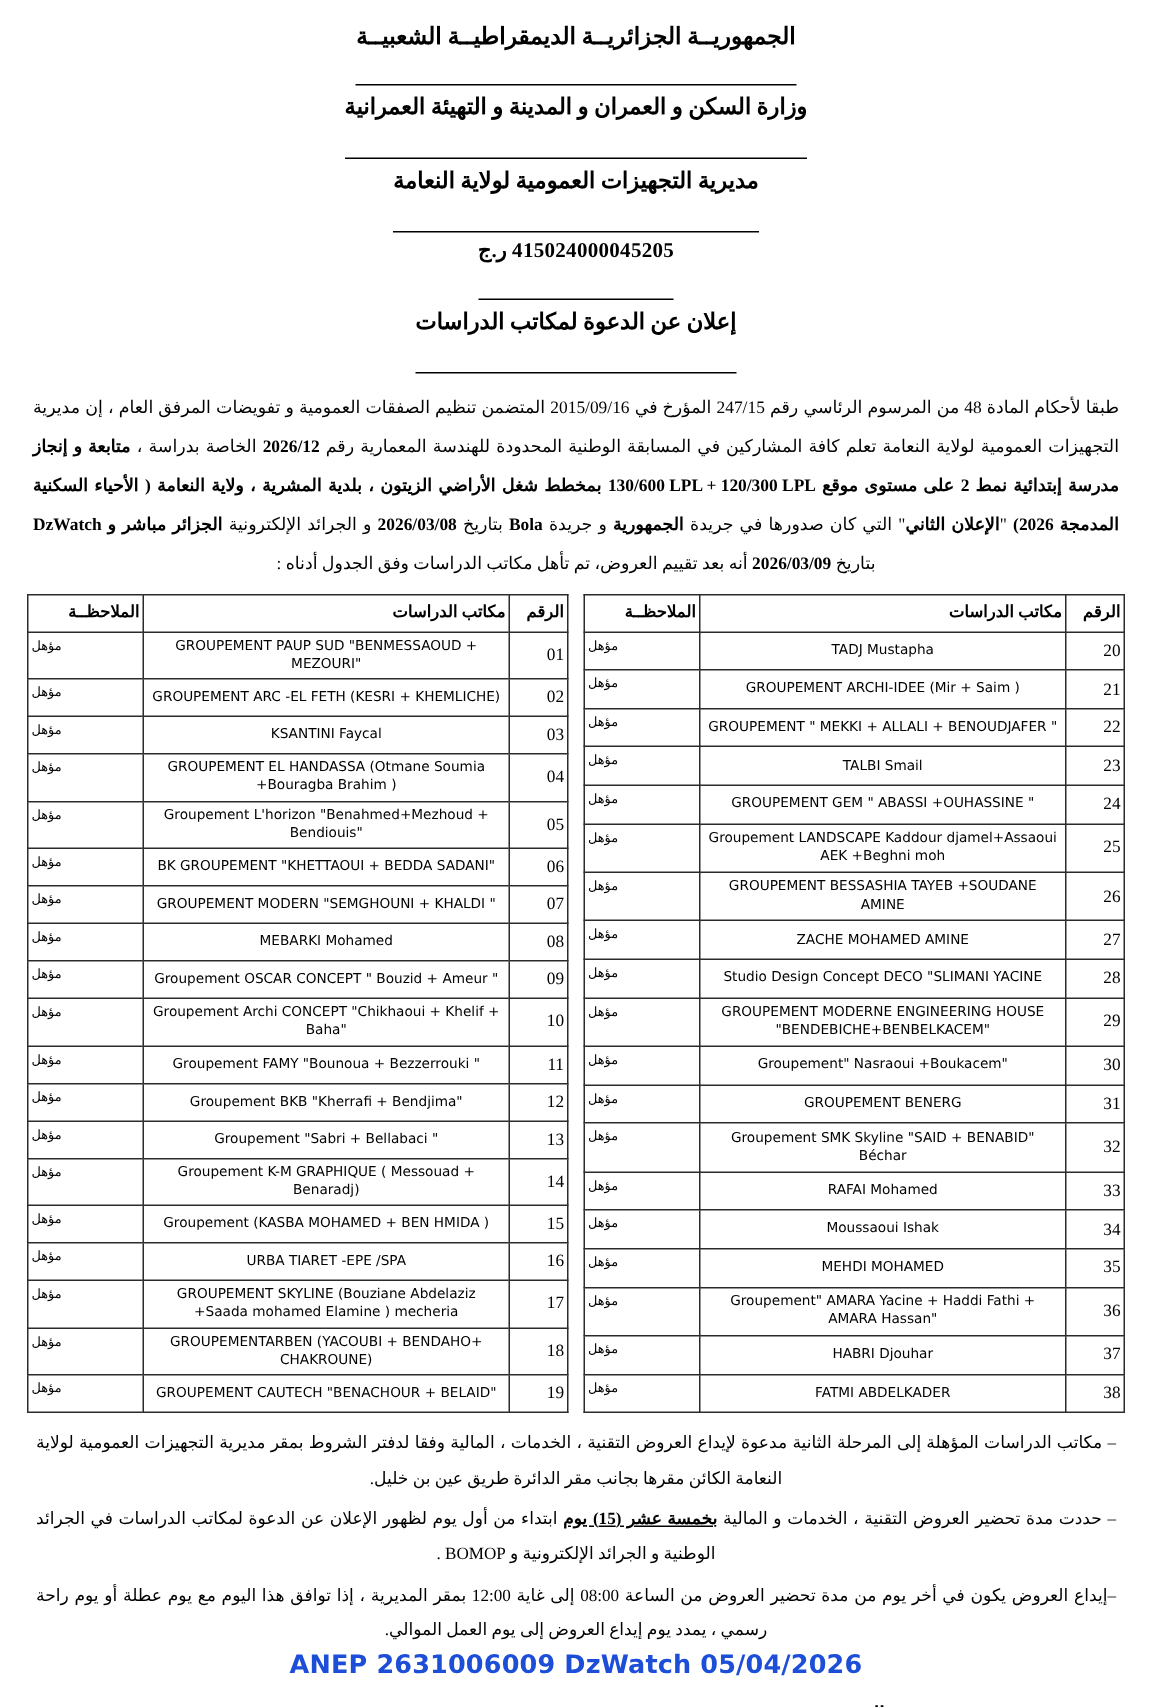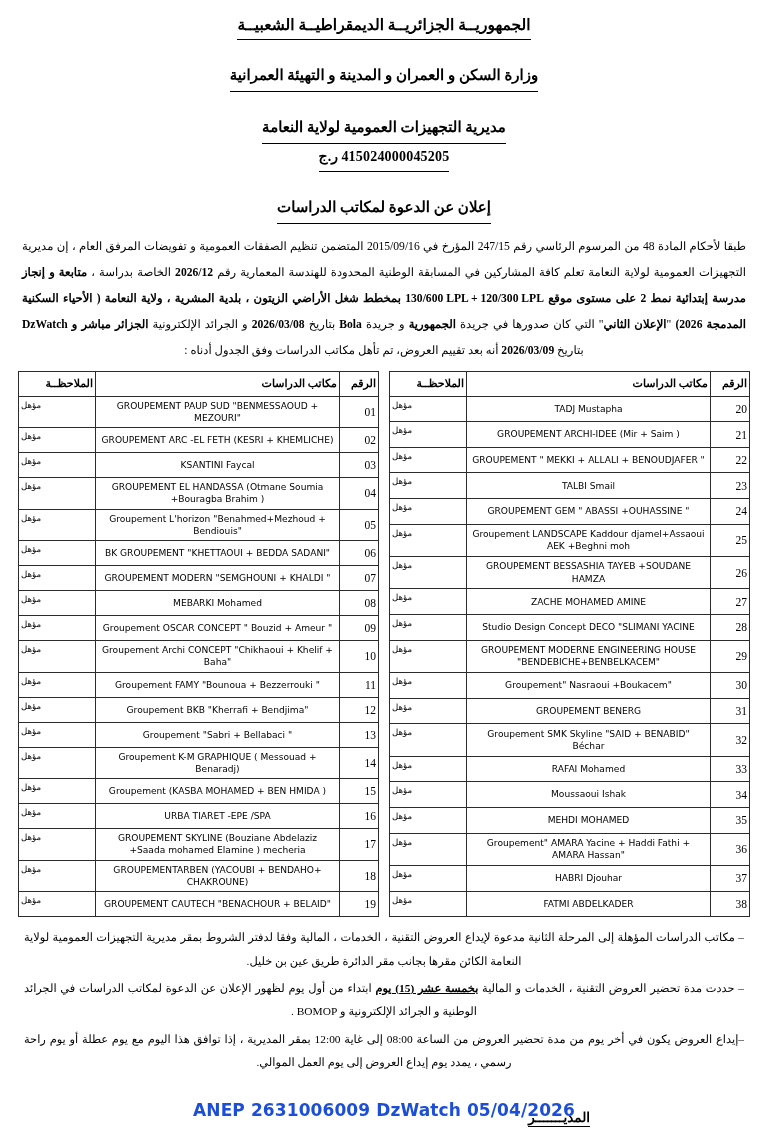--- a/index.html
+++ b/index.html
@@ -31,31 +31,30 @@
   }
   .header .hline {
     font-weight: bold;
     font-size: 15.5px;
     line-height: 1.65;
     letter-spacing: 0.2px;
     white-space: nowrap;
   }
   .header .hline span.u {
     border-bottom: 1.3px solid #000;
-    padding-bottom: 1px;
+    padding-bottom: 18px;
     display: inline-block;
   }
   .header .hline.rc {
     font-size: 14px;
     line-height: 1.9;
   }
   .header .hline.title2 {
     font-size: 15px;
     line-height: 2.0;
-    margin-top: 20px;
   }
 
   
   .intro {
     margin-top: 10px;
     font-size: 11.6px;
     line-height: 2.25;
     text-align: justify;
     text-align-last: center;
     direction: rtl;
@@ -331,21 +330,21 @@
             <td class="office">GROUPEMENT GEM " ABASSI +OUHASSINE "</td>
             <td class="note">مؤهل</td>
           </tr>
           <tr>
             <td class="num">25</td>
             <td class="office">Groupement LANDSCAPE Kaddour djamel+Assaoui AEK +Beghni moh</td>
             <td class="note">مؤهل</td>
           </tr>
           <tr>
             <td class="num">26</td>
-            <td class="office">GROUPEMENT BESSASHIA TAYEB +SOUDANE HAMZA</td>
+            <td class="office">GROUPEMENT BESSASHIA TAYEB +SOUDANE AMINE</td>
             <td class="note">مؤهل</td>
           </tr>
           <tr>
             <td class="num">27</td>
             <td class="office">ZACHE MOHAMED AMINE</td>
             <td class="note">مؤهل</td>
           </tr>
           <tr>
             <td class="num">28</td>
             <td class="office">Studio Design Concept DECO "SLIMANI YACINE</td>

